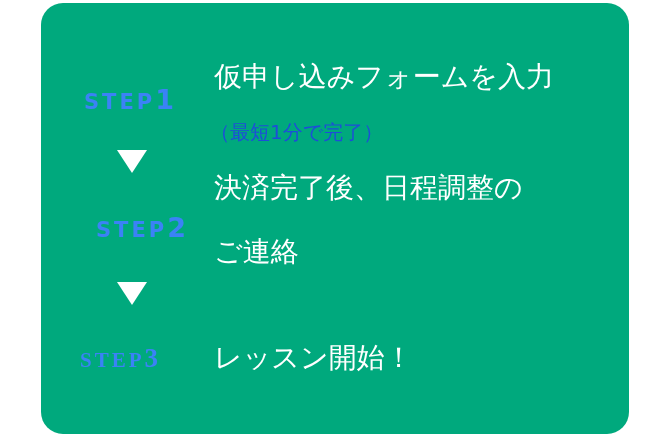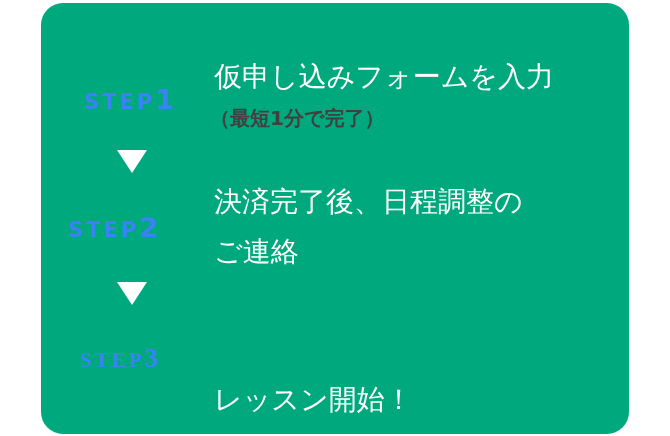--- a/index.html
+++ b/index.html
@@ -13,40 +13,40 @@
     position: absolute; color: #3b82f6; font-weight: bold;
     font-family: "DejaVu Sans", "Liberation Sans", sans-serif;
     font-size: 21px; letter-spacing: 3px; line-height: 1;
   }
   .step-label .num { font-size: 27px; letter-spacing: 0; }
   .step-text {
     position: absolute; color: #ffffff; font-weight: normal;
     font-size: 28px; line-height: 47px; white-space: nowrap;
   }
   .step-sub {
-    position: absolute; color: #404040; font-weight: bold;
-    font-size: 20px; line-height: 1; white-space: nowrap;
+    position: absolute; color: #1d4ed8; font-weight: normal;
+    font-size: 20px; line-height: 1; white-space: nowrap; margin-top: 14px;
   }
   .arrow {
     position: absolute; width: 0; height: 0;
     border-left: 15px solid transparent; border-right: 15px solid transparent;
     border-top: 23px solid #ffffff;
   }
 </style>
 </head>
 <body>
 
 <div class="card"></div>
 
 <div class="step-label" style="left:84px; top:86px;"><span>STEP</span><span class="num">1</span></div>
 <div class="step-text" style="left:214px; top:53px;">仮申し込みフォームを入力</div>
 <div class="step-sub" style="left:210px; top:108px;">（最短1分で完了）</div>
 
 <div class="arrow" style="left:117px; top:150px;"></div>
 
-<div class="step-label" style="left:68px; top:214px;"><span>STEP</span><span class="num">2</span></div>
-<div class="step-text" style="left:214px; top:178px;">決済完了後、日程調整の</div>
+<div class="step-label" style="left:96px; top:214px;"><span>STEP</span><span class="num">2</span></div>
+<div class="step-text" style="left:214px; top:164px;">決済完了後、日程調整の</div>
 <div class="step-text" style="left:214px; top:228px;">ご連絡</div>
 
 <div class="arrow" style="left:117px; top:282px;"></div>
 
 <div class="step-label" style="left:80px; top:345px;font-family:Liberation Serif, serif;"><span>STEP</span><span class="num">3</span></div>
-<div class="step-text" style="left:214px; top:334px;margin-top:42px;">レッスン開始！</div>
+<div class="step-text" style="left:214px; top:334px;">レッスン開始！</div>
 
 </body></html>

